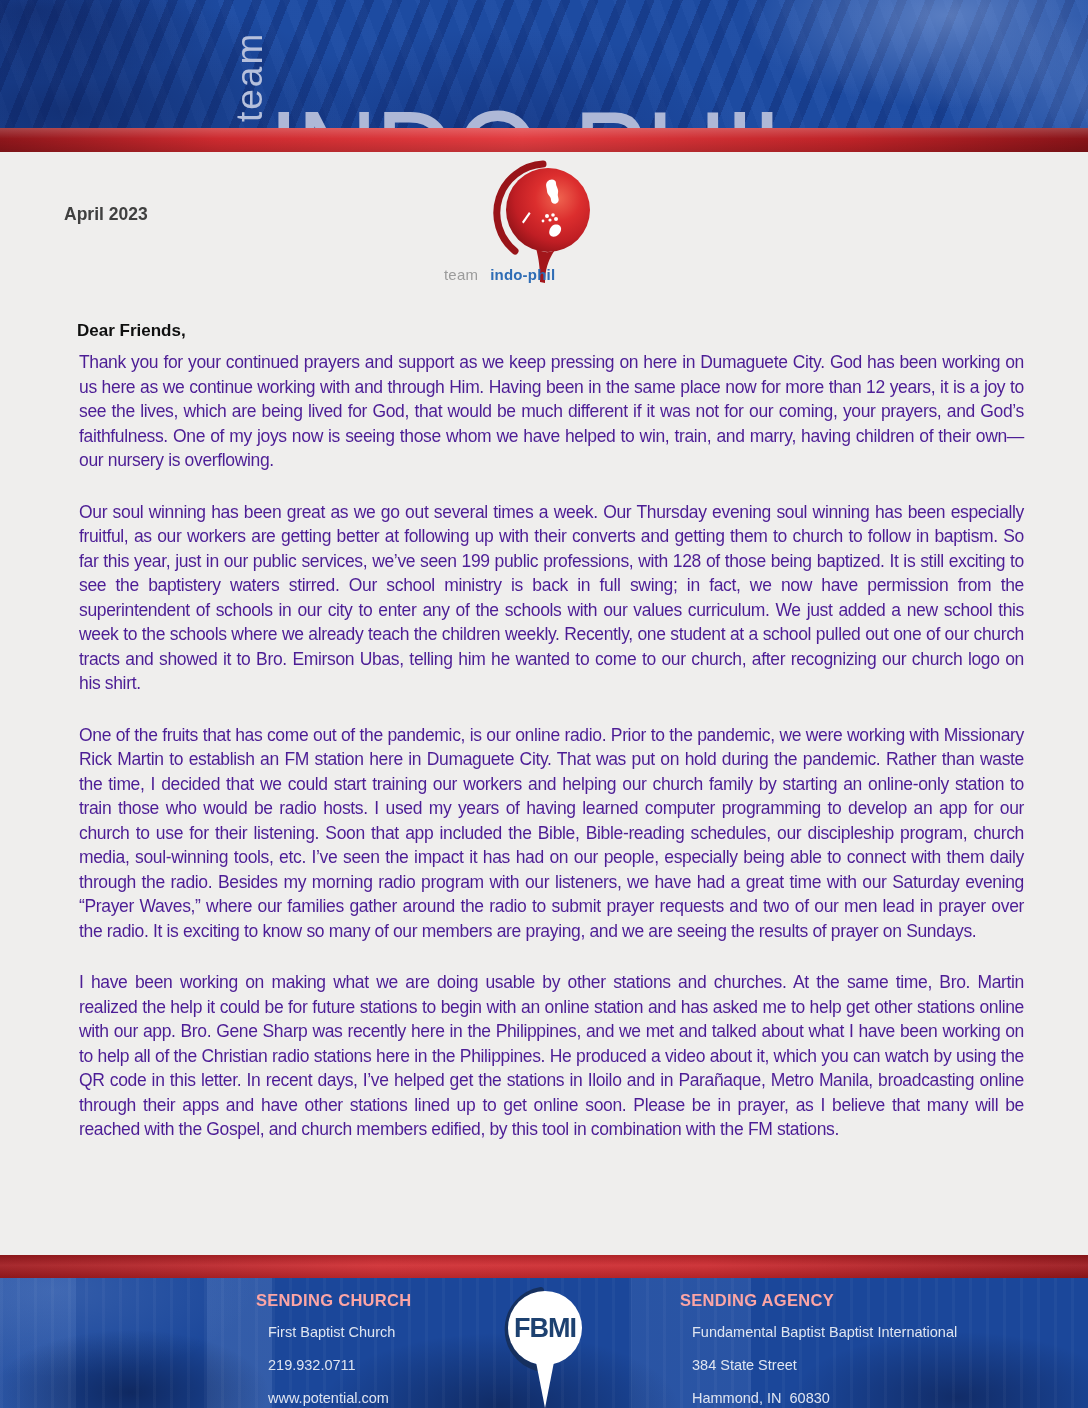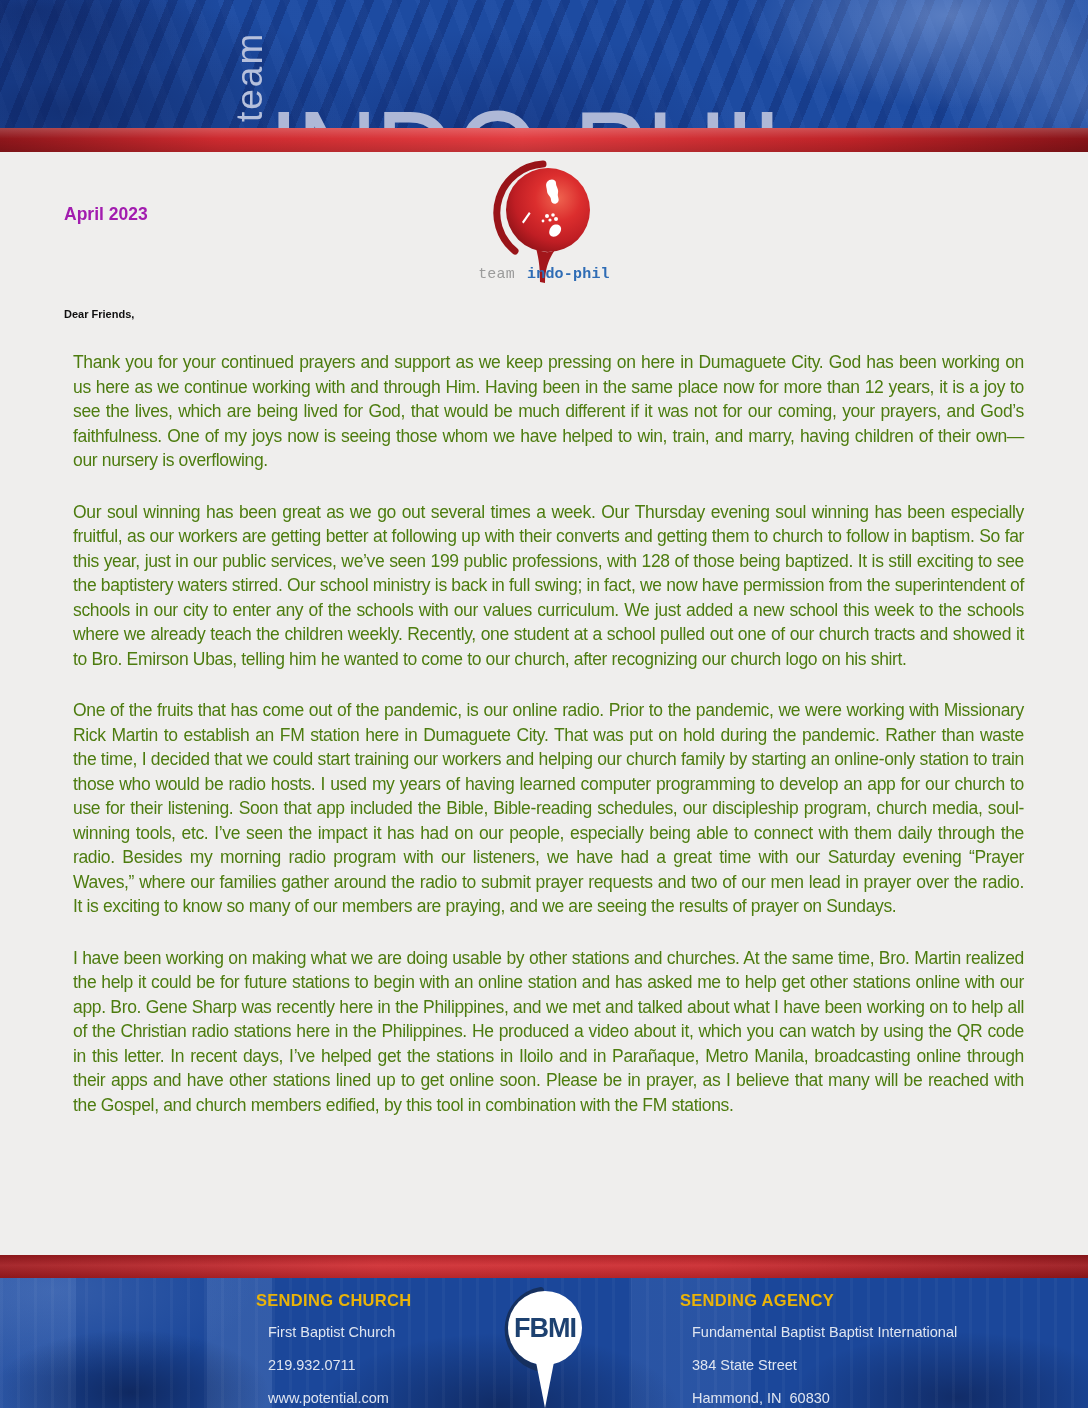--- a/index.html
+++ b/index.html
@@ -55,42 +55,42 @@
       linear-gradient(90deg,#a01a1f,#d02c31 35%,#cb282d 65%,#9a171c);
   }
 
   
   .content {
     position:absolute; top:152px; left:0; width:1088px; height:1103px;
     background:#efeeed; box-sizing:border-box;
   }
   .logo-block {
     position:absolute; top:8px; left:50%; transform:translateX(-50%);
-    width:200px; text-align:center;font-family:Liberation Mono, monospace;
+    width:200px; 
   }
   .logo-block svg { display:block; margin:0 auto; }
   .logo-wordmark {
     margin-top:-26px; position:relative; z-index:2;
     font-size:15px; letter-spacing:.2px; white-space:nowrap;
   }
   .lw-team { color:#9b9b9b; }
   .lw-name { color:#2e6cb5; font-weight:bold; margin-left:12px; }
 
   .date {
     position:absolute; top:52px; left:64px; margin:0;
-    font-size:17.5px; font-weight:bold; color:#a21caf;
+    font-size:17.5px; font-weight:bold; color:#404040;
   }
   .greeting {
-    position:absolute; top:156px; left:64px; margin:0;
-    font-size:11px; font-weight:bold; color:#101010;
+    position:absolute; top:156px; left:64px; margin:13px;
+    font-size:17px; font-weight:bold; color:#101010;
   }
   .letter-text { position:absolute; top:198px; left:64px; width:960px; }
   .para {
-    margin:0 0 27px 9px; text-align:justify;
-    font-size:17.5px; line-height:24.5px; letter-spacing:-.35px; color:#4d7c0f;
+    margin:0 0 27px 15px; text-align:justify;
+    font-size:17.5px; line-height:24.5px; letter-spacing:-.35px; color:#4c1d95;
   }
 
   
   .footer {
     position:absolute; top:1278px; left:0; width:1088px; height:130px;
     background:#1b479a; overflow:hidden;
   }
   .footer .fart1 {
     position:absolute; inset:0;
     background:
@@ -104,21 +104,21 @@
   }
   .footer .fart2 {
     position:absolute; inset:0; opacity:.55;
     background:repeating-linear-gradient(90deg, rgba(255,255,255,.06) 0 3px, rgba(255,255,255,0) 3px 17px);
   }
   .f-col { position:absolute; top:13px; }
   .f-col.left { left:256px; }
   .f-col.right { left:680px; }
   .f-heading {
     margin:0 0 4px 0; font-size:16.5px; font-weight:bold;
-    color:#eab308; letter-spacing:.3px;
+    color:#fca5a5; letter-spacing:.3px;
   }
   .f-line {
     margin:12px; font-size:14.5px; line-height:21px; color:#dfe5f0; white-space:pre-wrap;
   }
   .fbmi-logo {
     position:absolute; top:8px; left:50%; transform:translateX(-50%); z-index:3;
   }
 </style>
 </head>
 <body>

